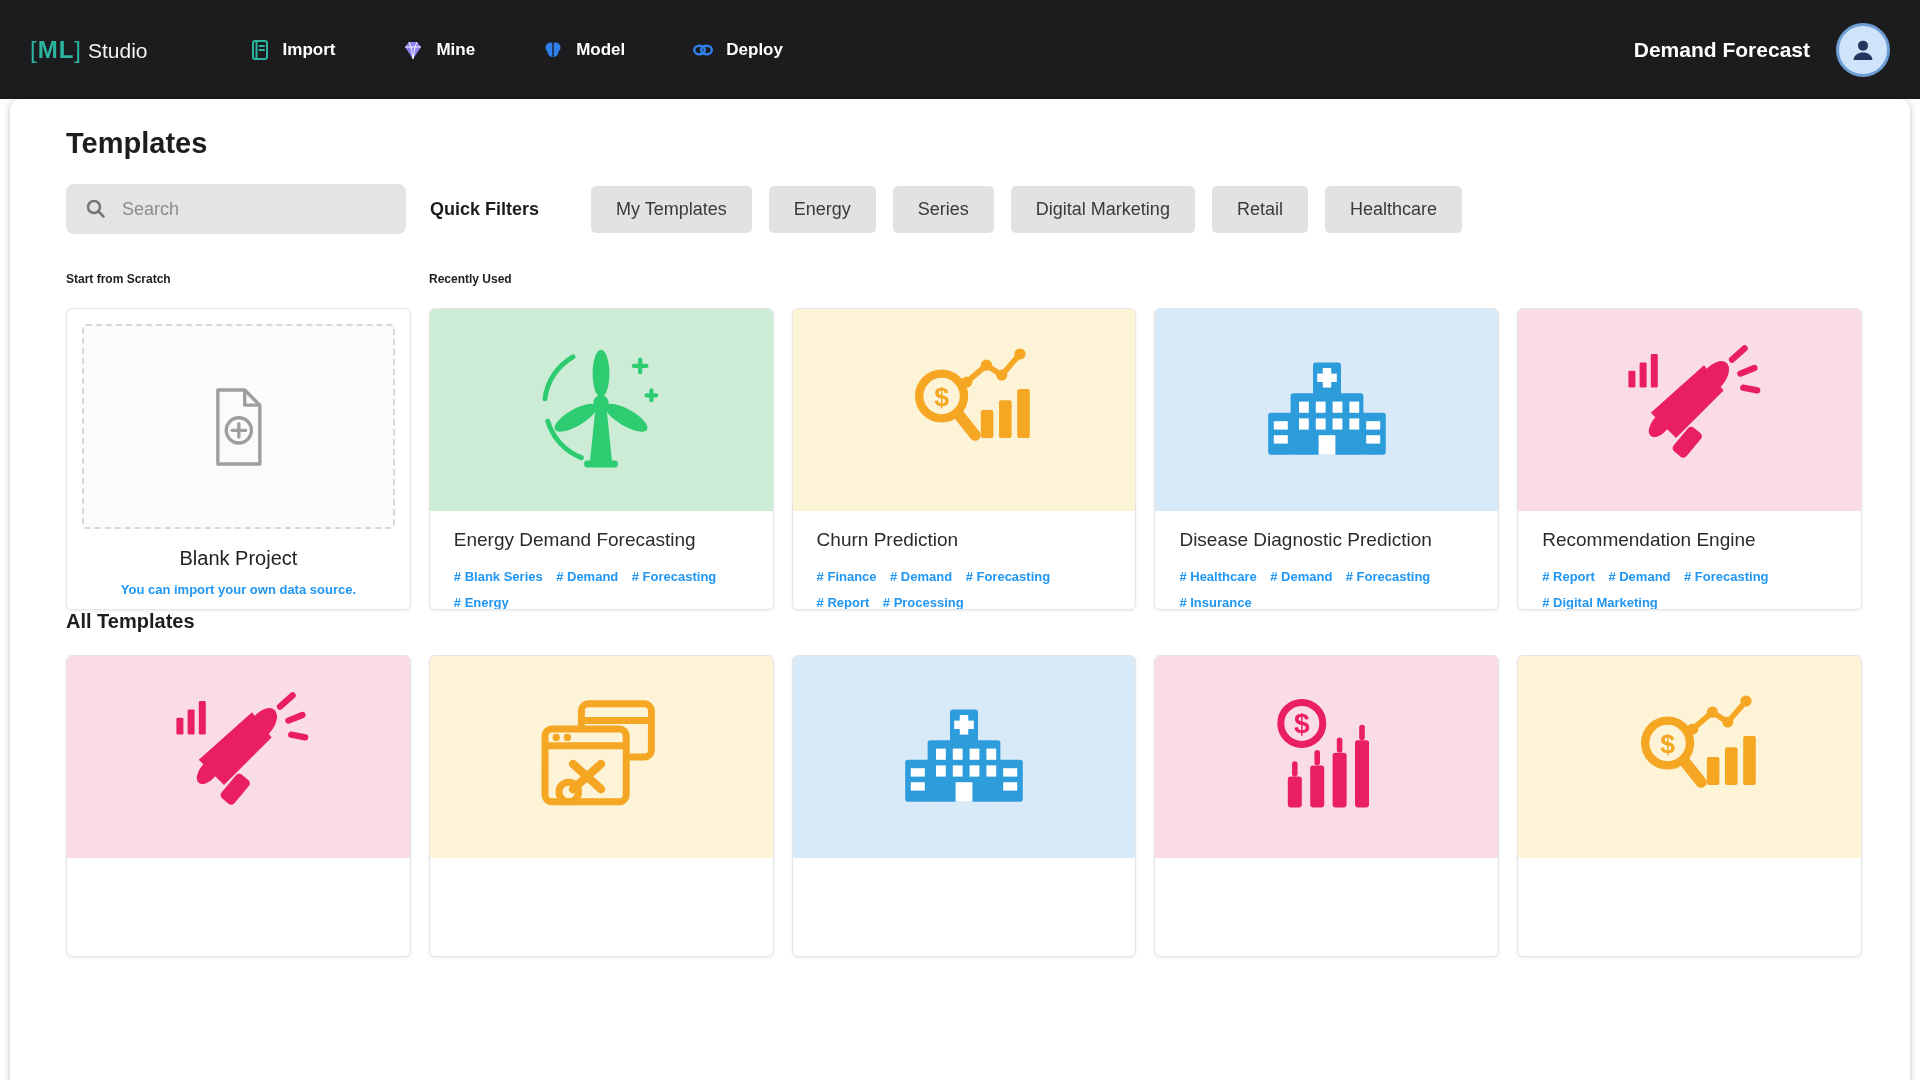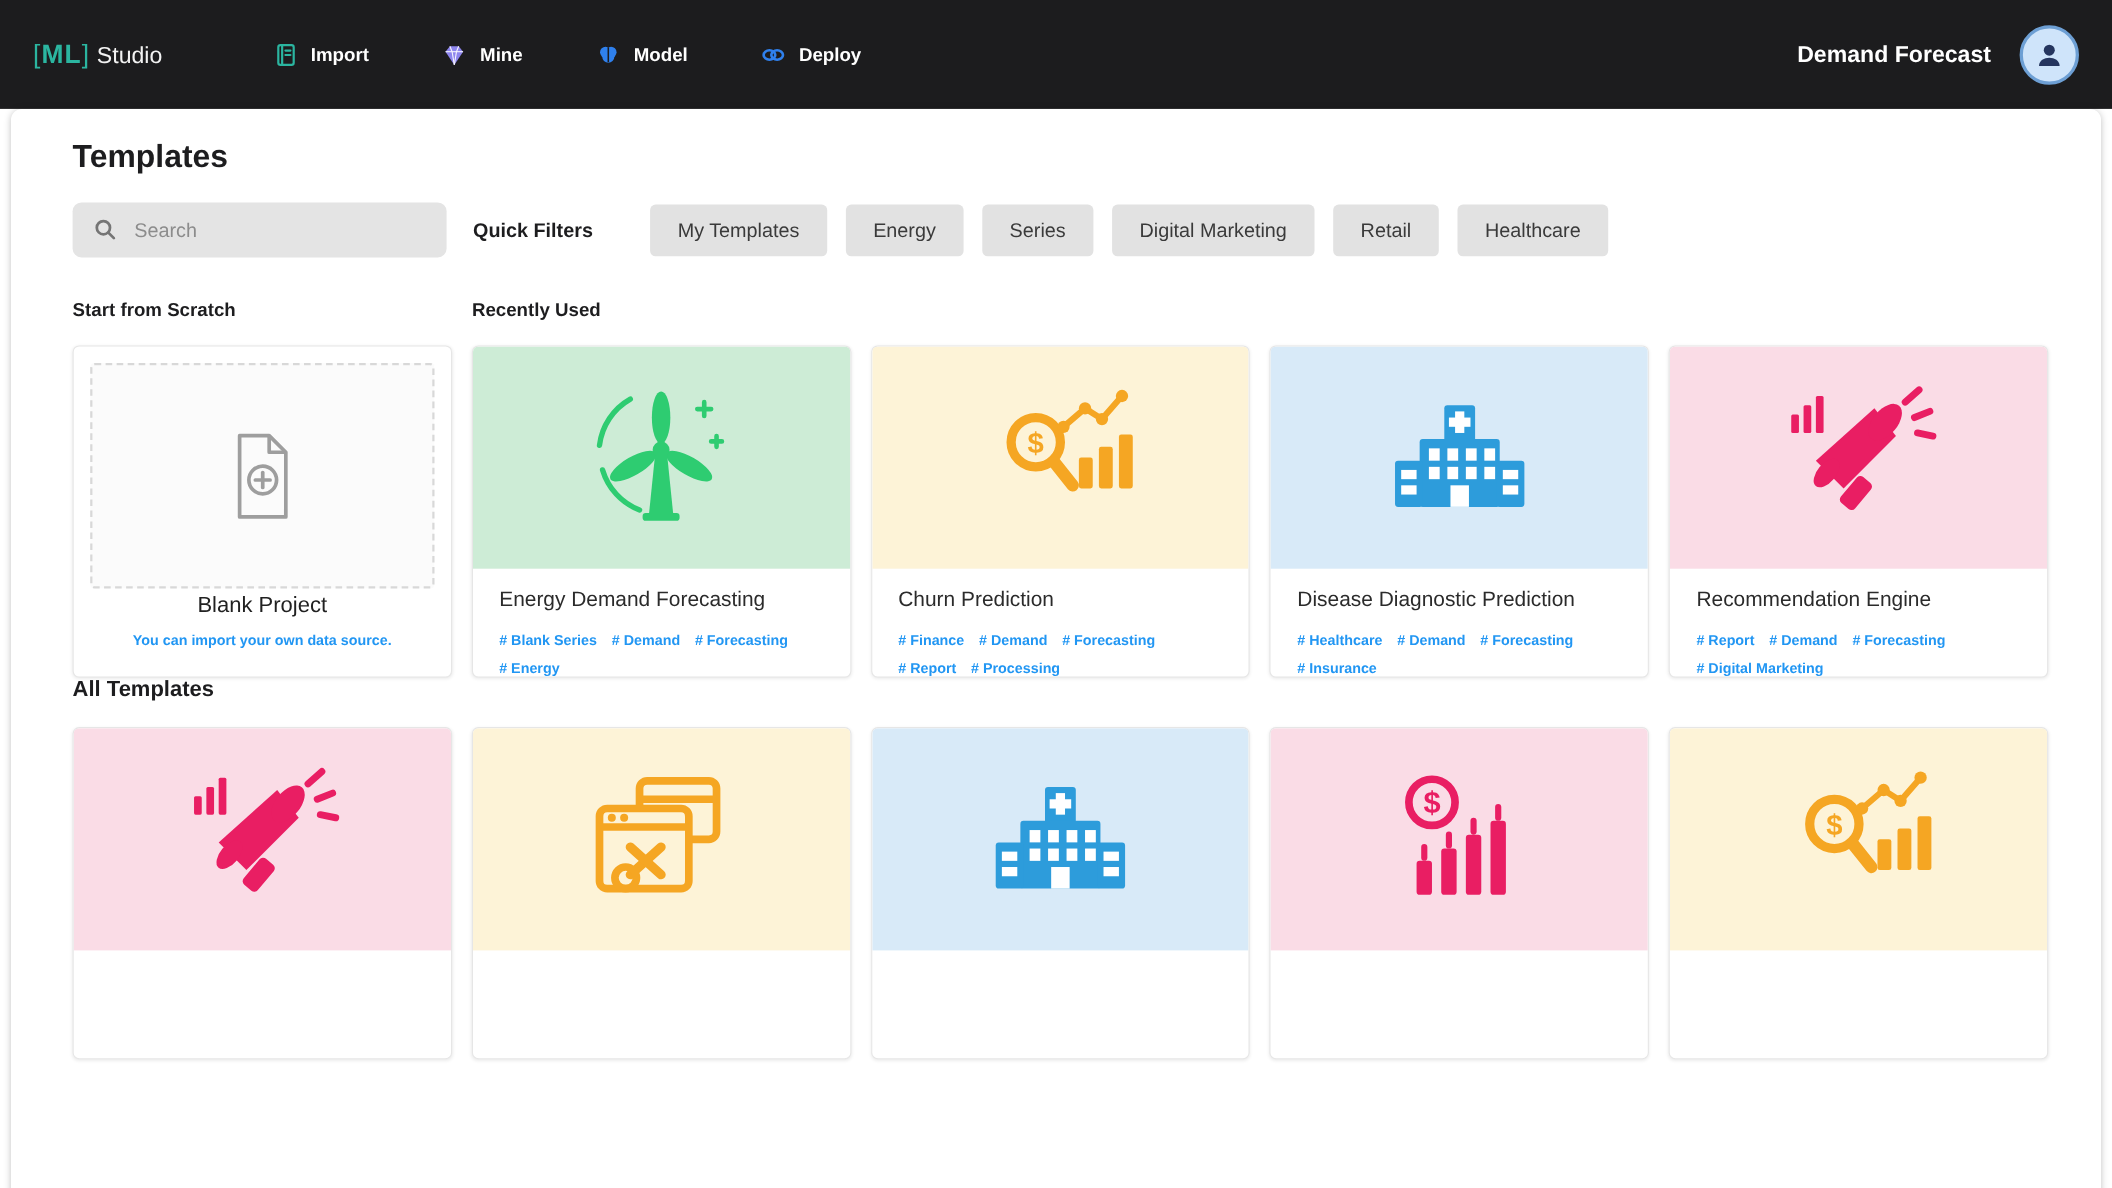--- a/index.html
+++ b/index.html
@@ -70,21 +70,21 @@
   .qf-label { margin-left: 24px; font-size: 18px; font-weight: 600; color: #1d1d1f; white-space: nowrap; }
   .chips { display: flex; gap: 17px; margin-left: 52px; }
   .chip {
     height: 47px; padding: 0 25px; background: #e2e2e2; border: none;
     border-radius: 5px; font-size: 18px; color: #3a3a3a; cursor: pointer;
     font-family: "Liberation Sans", sans-serif; white-space: nowrap;
   }
 
   
   .row-labels { display: flex; margin-top: 38px; }
-  .row-label { font-size: 17px; font-weight: 700; color: #1d1d1f; }
+  .row-label { font-size: 12px; font-weight: 700; color: #1d1d1f; }
   .row-label.scratch { width: 363px; }
 
   .cards-row { display: flex; gap: 18px; margin-top: 22px; }
   .card {
     width: 345px; height: 302px; background: #ffffff;
     border: 1px solid #e6e6e6; border-radius: 6px;
     box-shadow: 0 1px 3px rgba(0,0,0,0.08); overflow: hidden; cursor: pointer;
   }
   .card-media { height: 202px; display: flex; align-items: center; justify-content: center; }
   .card-media svg { width: 150px; height: 140px; }
@@ -97,21 +97,21 @@
   .card-tags { margin-top: 12px; line-height: 1.6; }
   .tag { color: #2196f3; font-size: 13px; font-weight: 600; margin-right: 9px; display: inline-block; }
 
   
   .blank-card { padding: 15px; text-align: center; }
   .dashed-box {
     height: 205px; border: 2px dashed #d8d8d8; border-radius: 4px;
     background: #fbfbfb; display: flex; align-items: center; justify-content: center;
   }
   .dashed-box svg { width: 84px; height: 96px; }
-  .blank-title { margin-top: 4px; font-size: 20px; color: #212121; font-weight: 400; }
+  .blank-title { margin-top: 18px; font-size: 20px; color: #212121; font-weight: 400; }
   .blank-subtitle { margin-top: 12px; font-size: 13px; color: #2196f3; font-weight: 600; }
 
   .all-heading { font-size: 20px; font-weight: 700; color: #1d1d1f; }
 
   .hidden-defs { position: absolute; width: 0; height: 0; overflow: hidden; }
 </style>
 </head>
 <body>
 
 <svg class="hidden-defs" xmlns="http://www.w3.org/2000/svg">

